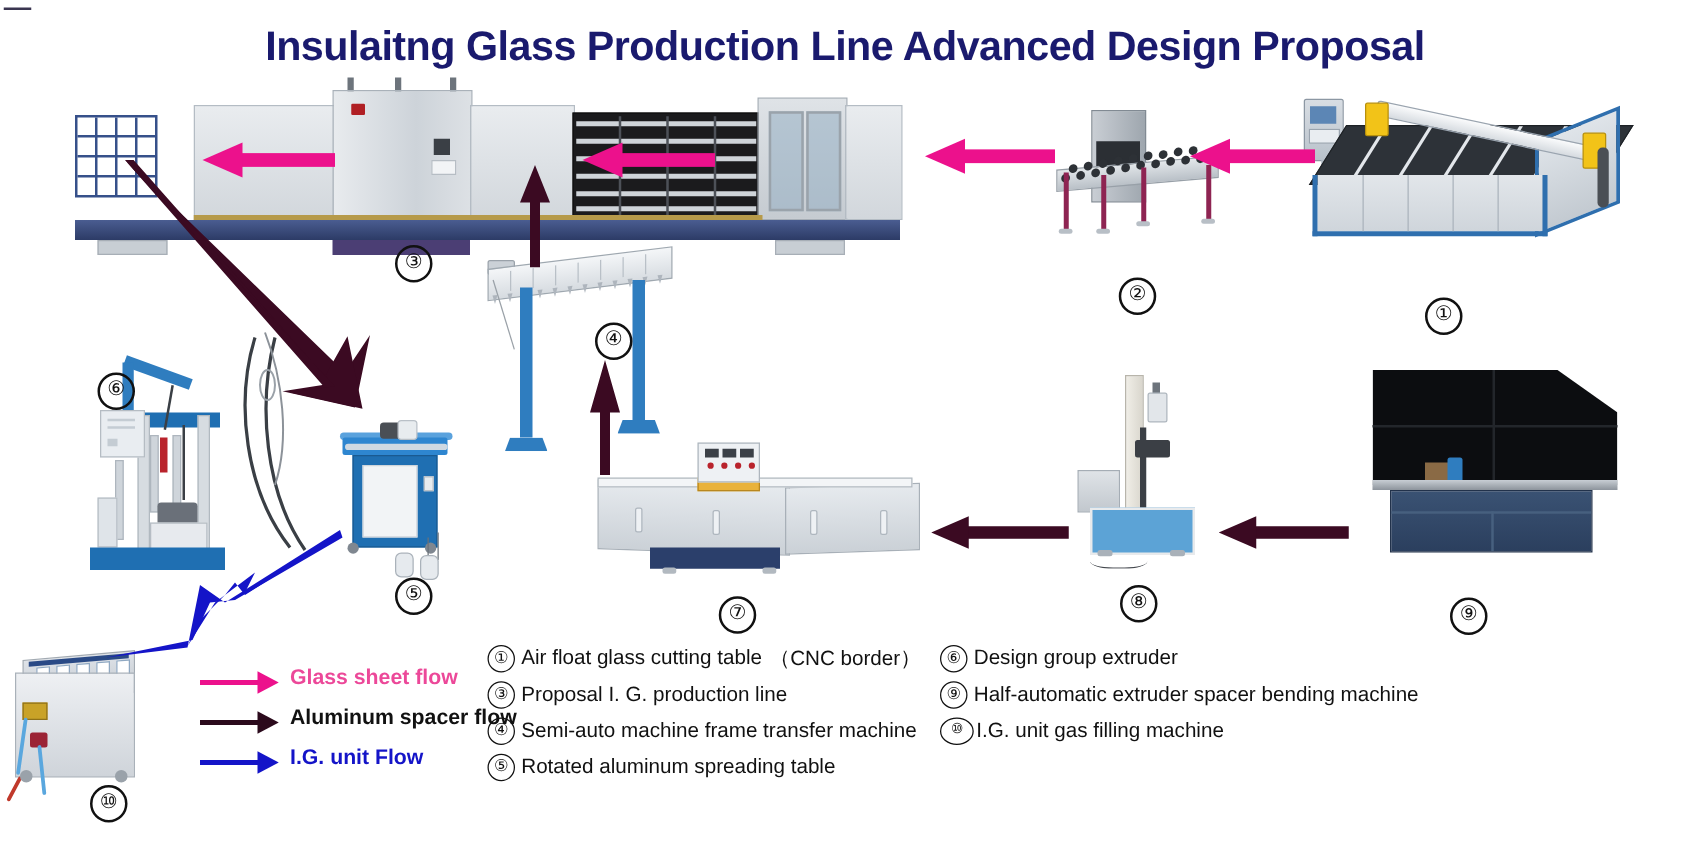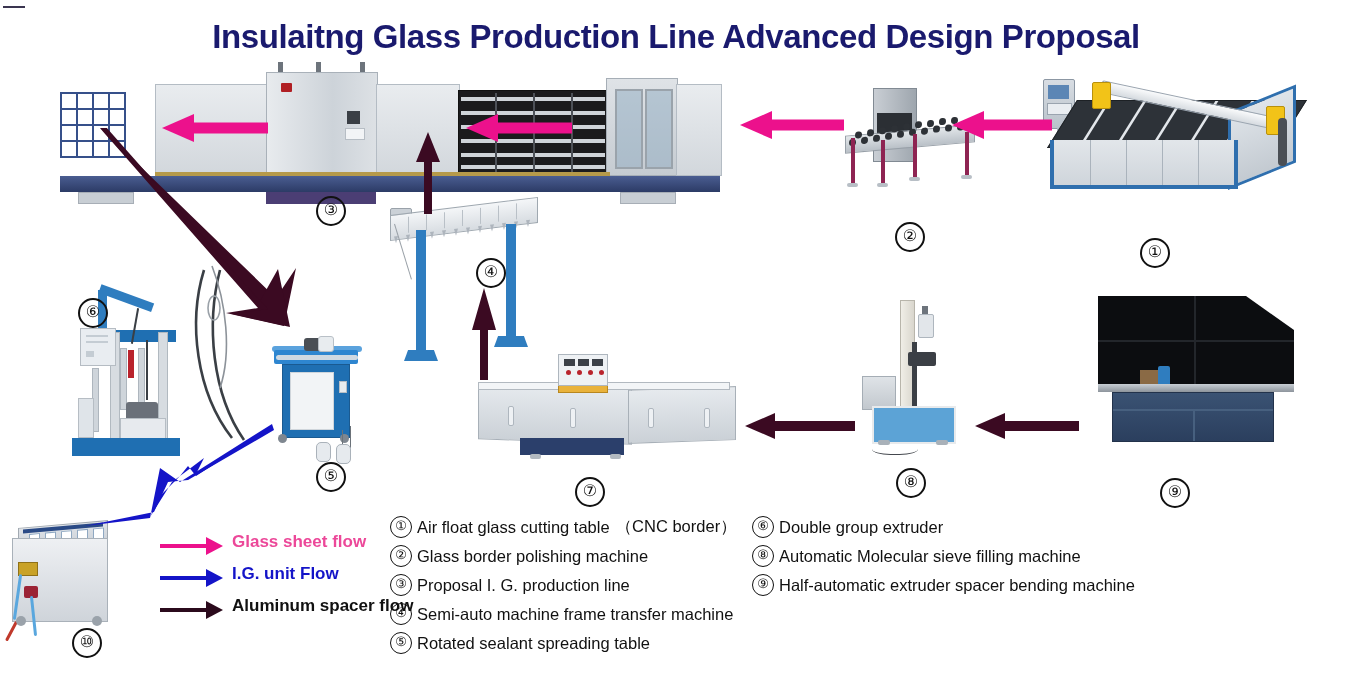--- a/index.html
+++ b/index.html
@@ -551,54 +551,51 @@
     <polygon points="188,4 96,62 76,48 66,98 1,106 70,92 84,62 104,60 190,10" fill="#1414C8"></polygon>
   </svg>
 
   <div id="flowkey">
     <div class="fk-row">
       <div class="fk-line" style="background:#EC118C"></div>
       <div class="fk-head" style="border-left:17px solid #EC118C"></div>
       <div class="fk-label" style="color:#ec4899">Glass sheet flow</div>
     </div>
     <div class="fk-row">
+      <div class="fk-line" style="background:#2B0A1C"></div>
+      <div class="fk-head" style="border-left:17px solid #2B0A1C"></div>
+      <div class="fk-label" style="color:#111">Aluminum spacer flow</div>
+    </div>
+    <div class="fk-row">
       <div class="fk-line" style="background:#1414C8"></div>
       <div class="fk-head" style="border-left:17px solid #1414C8"></div>
       <div class="fk-label" style="color:#1414C8">I.G. unit Flow</div>
     </div>
-    <div class="fk-row">
-      <div class="fk-line" style="background:#2B0A1C"></div>
-      <div class="fk-head" style="border-left:17px solid #2B0A1C"></div>
-      <div class="fk-label" style="color:#111">Aluminum spacer flow</div>
-    </div>
   </div>
 
   <div class="leglist" style="left:390px;top:516px;">
     <div class="leg-item">
       <span class="leg-num">①</span><span class="leg-txt">Air float glass cutting table</span><span class="leg-txt paren" style="margin-left:6px">（CNC  border）</span>
     </div>
     <div class="leg-item">
-      <span class="leg-num">②</span><span class="leg-txt">Glass border polishing machine</span>
-    </div>
-    <div class="leg-item">
       <span class="leg-num">③</span><span class="leg-txt">Proposal I. G. production line</span>
     </div>
     <div class="leg-item">
       <span class="leg-num">④</span><span class="leg-txt">Semi-auto machine frame transfer machine</span>
     </div>
     <div class="leg-item">
-      <span class="leg-num">⑤</span><span class="leg-txt">Rotated sealant spreading table</span>
+      <span class="leg-num">⑤</span><span class="leg-txt">Rotated aluminum spreading table</span>
     </div>
   </div>
 
   <div class="leglist" style="left:752px;top:516px;">
     <div class="leg-item">
-      <span class="leg-num">⑥</span><span class="leg-txt">Double group extruder</span>
-    </div>
-    <div class="leg-item">
-      <span class="leg-num">⑧</span><span class="leg-txt">Automatic Molecular sieve filling machine</span>
+      <span class="leg-num">⑥</span><span class="leg-txt">Design group extruder</span>
     </div>
     <div class="leg-item">
       <span class="leg-num">⑨</span><span class="leg-txt">Half-automatic extruder spacer bending machine</span>
     </div>
+    <div class="leg-item">
+      <span class="leg-num ten">⑩</span><span class="leg-txt">I.G. unit gas filling machine</span>
+    </div>
   </div>
 
 </div>
 
 </body></html>

